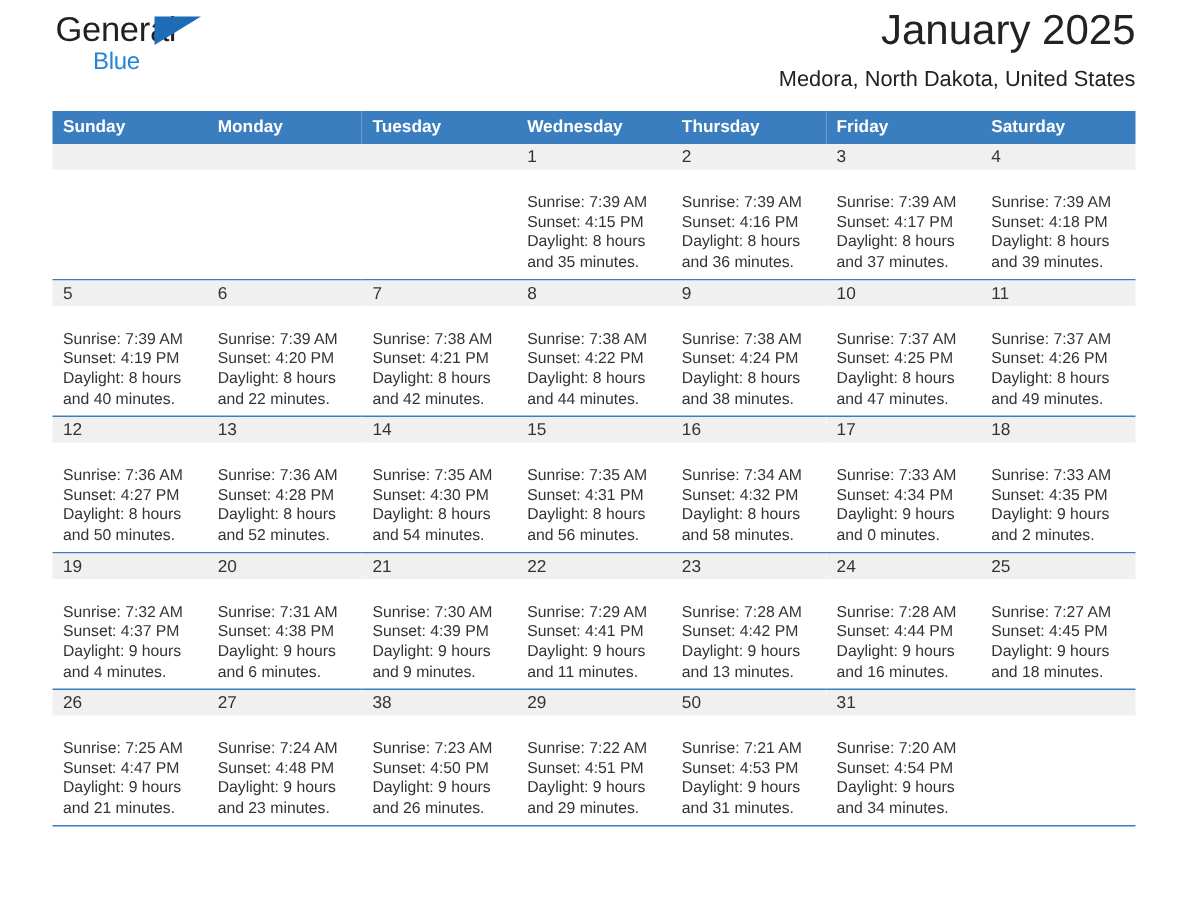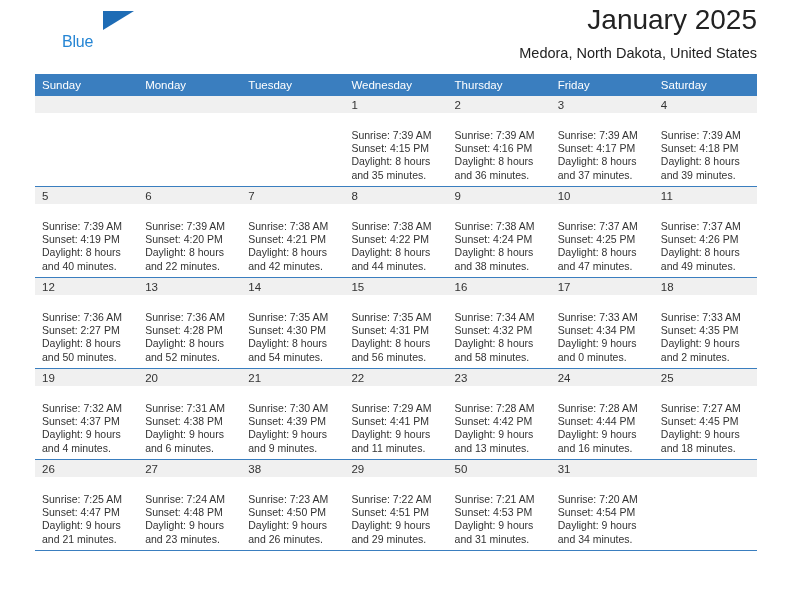--- a/index.html
+++ b/index.html
@@ -83,21 +83,21 @@
   .calendar {
     position: relative;
     width: 722px;
     border-collapse: collapse;
     table-layout: fixed;
   }
   .dow-row th {
     background: #3a7ebf;
     color: #ffffff;
     font-size: 11.5px;
-    font-weight: normal;
+    font-weight: bold;
     text-align: left;
     padding: 5px 0 5px 7px;
     height: 10px;
     border: none;
   }
   .week-row td {
     vertical-align: top;
     padding: 0;
     height: 90px;
     border-top: 1px solid #3a7ebf;
@@ -142,20 +142,21 @@
 </style>
 </head>
 <body>
 
 <div class="page">
 
   <div class="header">
 
     <div class="logo">
       <div class="logo-row1">
+        <span>General</span>
         <span class="logo-tri"></span>
       </div>
       <div class="logo-row2">Blue</div>
     </div>
 
     <div class="title-block">
       <h1 class="cal-title">January 2025</h1>
       <p class="cal-subtitle">Medora, North Dakota, United States</p>
     </div>
 
@@ -313,21 +314,21 @@
               </div>
             </div>
           </td>
         </tr>
         <tr class="week-row">
           <td>
             <div class="cell-inner">
               <div class="daynum-band">12</div>
               <div class="cell-body">
                 <div>Sunrise: 7:36 AM</div>
-                <div>Sunset: 2:27 PM</div>
+                <div>Sunset: 4:27 PM</div>
                 <div>Daylight: 8 hours</div>
                 <div>and 50 minutes.</div>
               </div>
             </div>
           </td>
           <td>
             <div class="cell-inner">
               <div class="daynum-band">13</div>
               <div class="cell-body">
                 <div>Sunrise: 7:36 AM</div>

